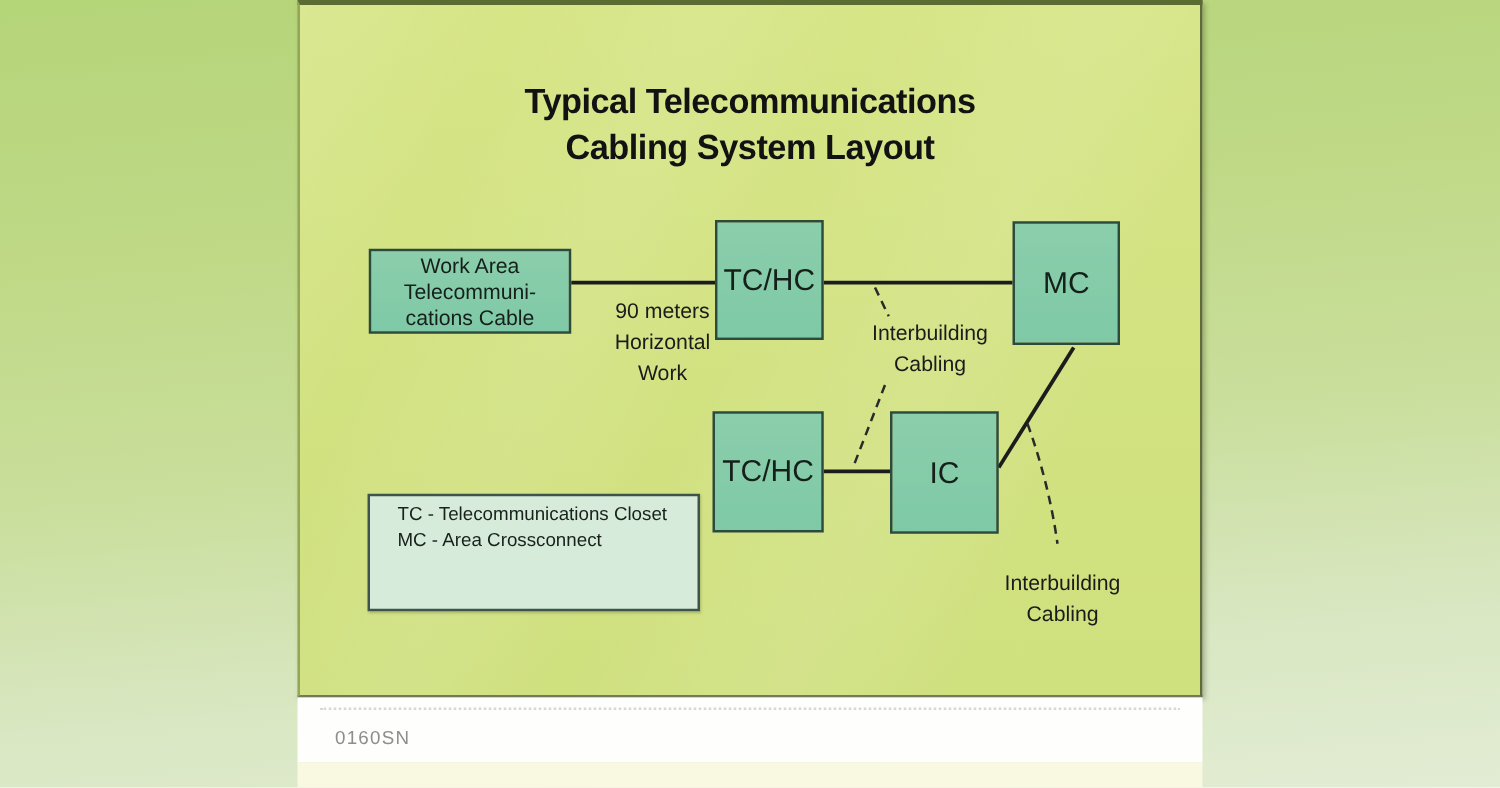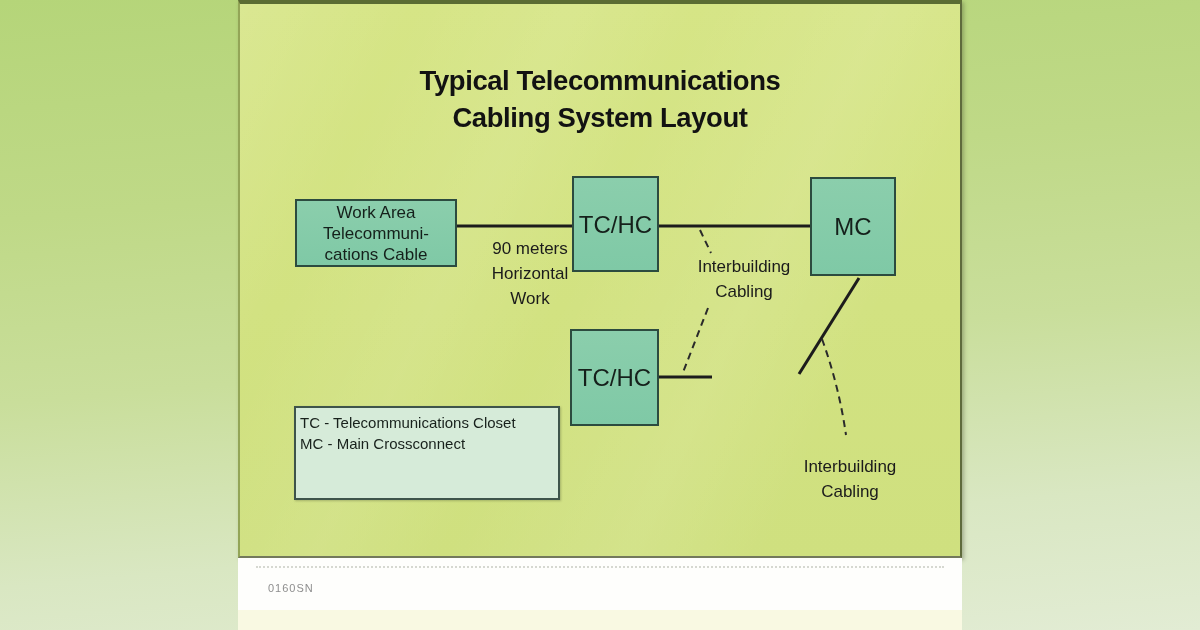--- a/index.html
+++ b/index.html
@@ -45,37 +45,37 @@
   .wire{stroke:#1c1c1c;stroke-width:3;fill:none;}
   .leader{stroke:#2a2a2a;stroke-width:2;fill:none;stroke-dasharray:7 5;}
   .flabel{
     position:absolute;color:#1b1b1b;font-size:17px;line-height:25px;
     text-align:center;transform:translateX(-50%);white-space:nowrap;margin-left:14px;
   }
   .flabel-cable{left:276px;top:232px;}
   .flabel-intra{left:490px;top:250px;}
   .flabel-inter{left:596px;top:450px;}
   .legend{
-    position:absolute;left:54px;top:402px;width:266px;height:94px;box-sizing:border-box;
+    position:absolute;left:54px;top:391px;width:266px;height:94px;box-sizing:border-box;
     background:#d6ebd9;border:2px solid #3e544b;
-    padding:5px 4px;color:#18211c;font-size:15px;line-height:20.5px;
+    padding:5px 22px;color:#18211c;font-size:15px;line-height:20.5px;
     box-shadow:1px 1px 2px rgba(60,70,40,0.3);
     white-space:nowrap;
   }
   .strip-white{
     position:absolute;left:238px;top:558px;width:724px;height:52px;
     background:#fefefc;
   }
   .strip-dots{
     position:absolute;left:18px;top:8px;width:688px;height:0;
     border-top:2px dotted rgba(140,145,130,0.35);
   }
   .footer-code{
     position:absolute;left:30px;top:24px;
-    color:#8e8e8e;font-size:11px;letter-spacing:1px;
+    color:#8e8e8e;font-size:15px;letter-spacing:1px;
   }
   .strip-yellow{
     position:absolute;left:238px;top:610px;width:724px;height:20px;
     background:#f9f9e2;
   }
 </style>
 </head>
 <body>
 
 <div class="panel">
@@ -106,40 +106,43 @@
   </div>
 
   <div class="node small node-mc">
     <div>MC</div>
   </div>
 
   <div class="node small node-tchc-bottom">
     <div>TC/HC</div>
   </div>
 
+  <div class="node small node-ic">
+    <div>IC</div>
+  </div>
 
   <div class="flabel flabel-cable">
     <div>90 meters</div>
     <div>Horizontal</div>
     <div>Work</div>
   </div>
 
   <div class="flabel flabel-intra">
     <div>Interbuilding</div>
     <div>Cabling</div>
   </div>
 
   <div class="flabel flabel-inter">
     <div>Interbuilding</div>
     <div>Cabling</div>
   </div>
 
   <div class="legend">
     <div>TC - Telecommunications Closet</div>
-    <div>MC - Main Crossconnect</div>
+    <div>MC - Area Crossconnect</div>
   </div>
 
 </div>
 
 <div class="strip-white">
   <div class="strip-dots"></div>
   <div class="footer-code">0160SN</div>
 </div>
 
 <div class="strip-yellow"></div>

